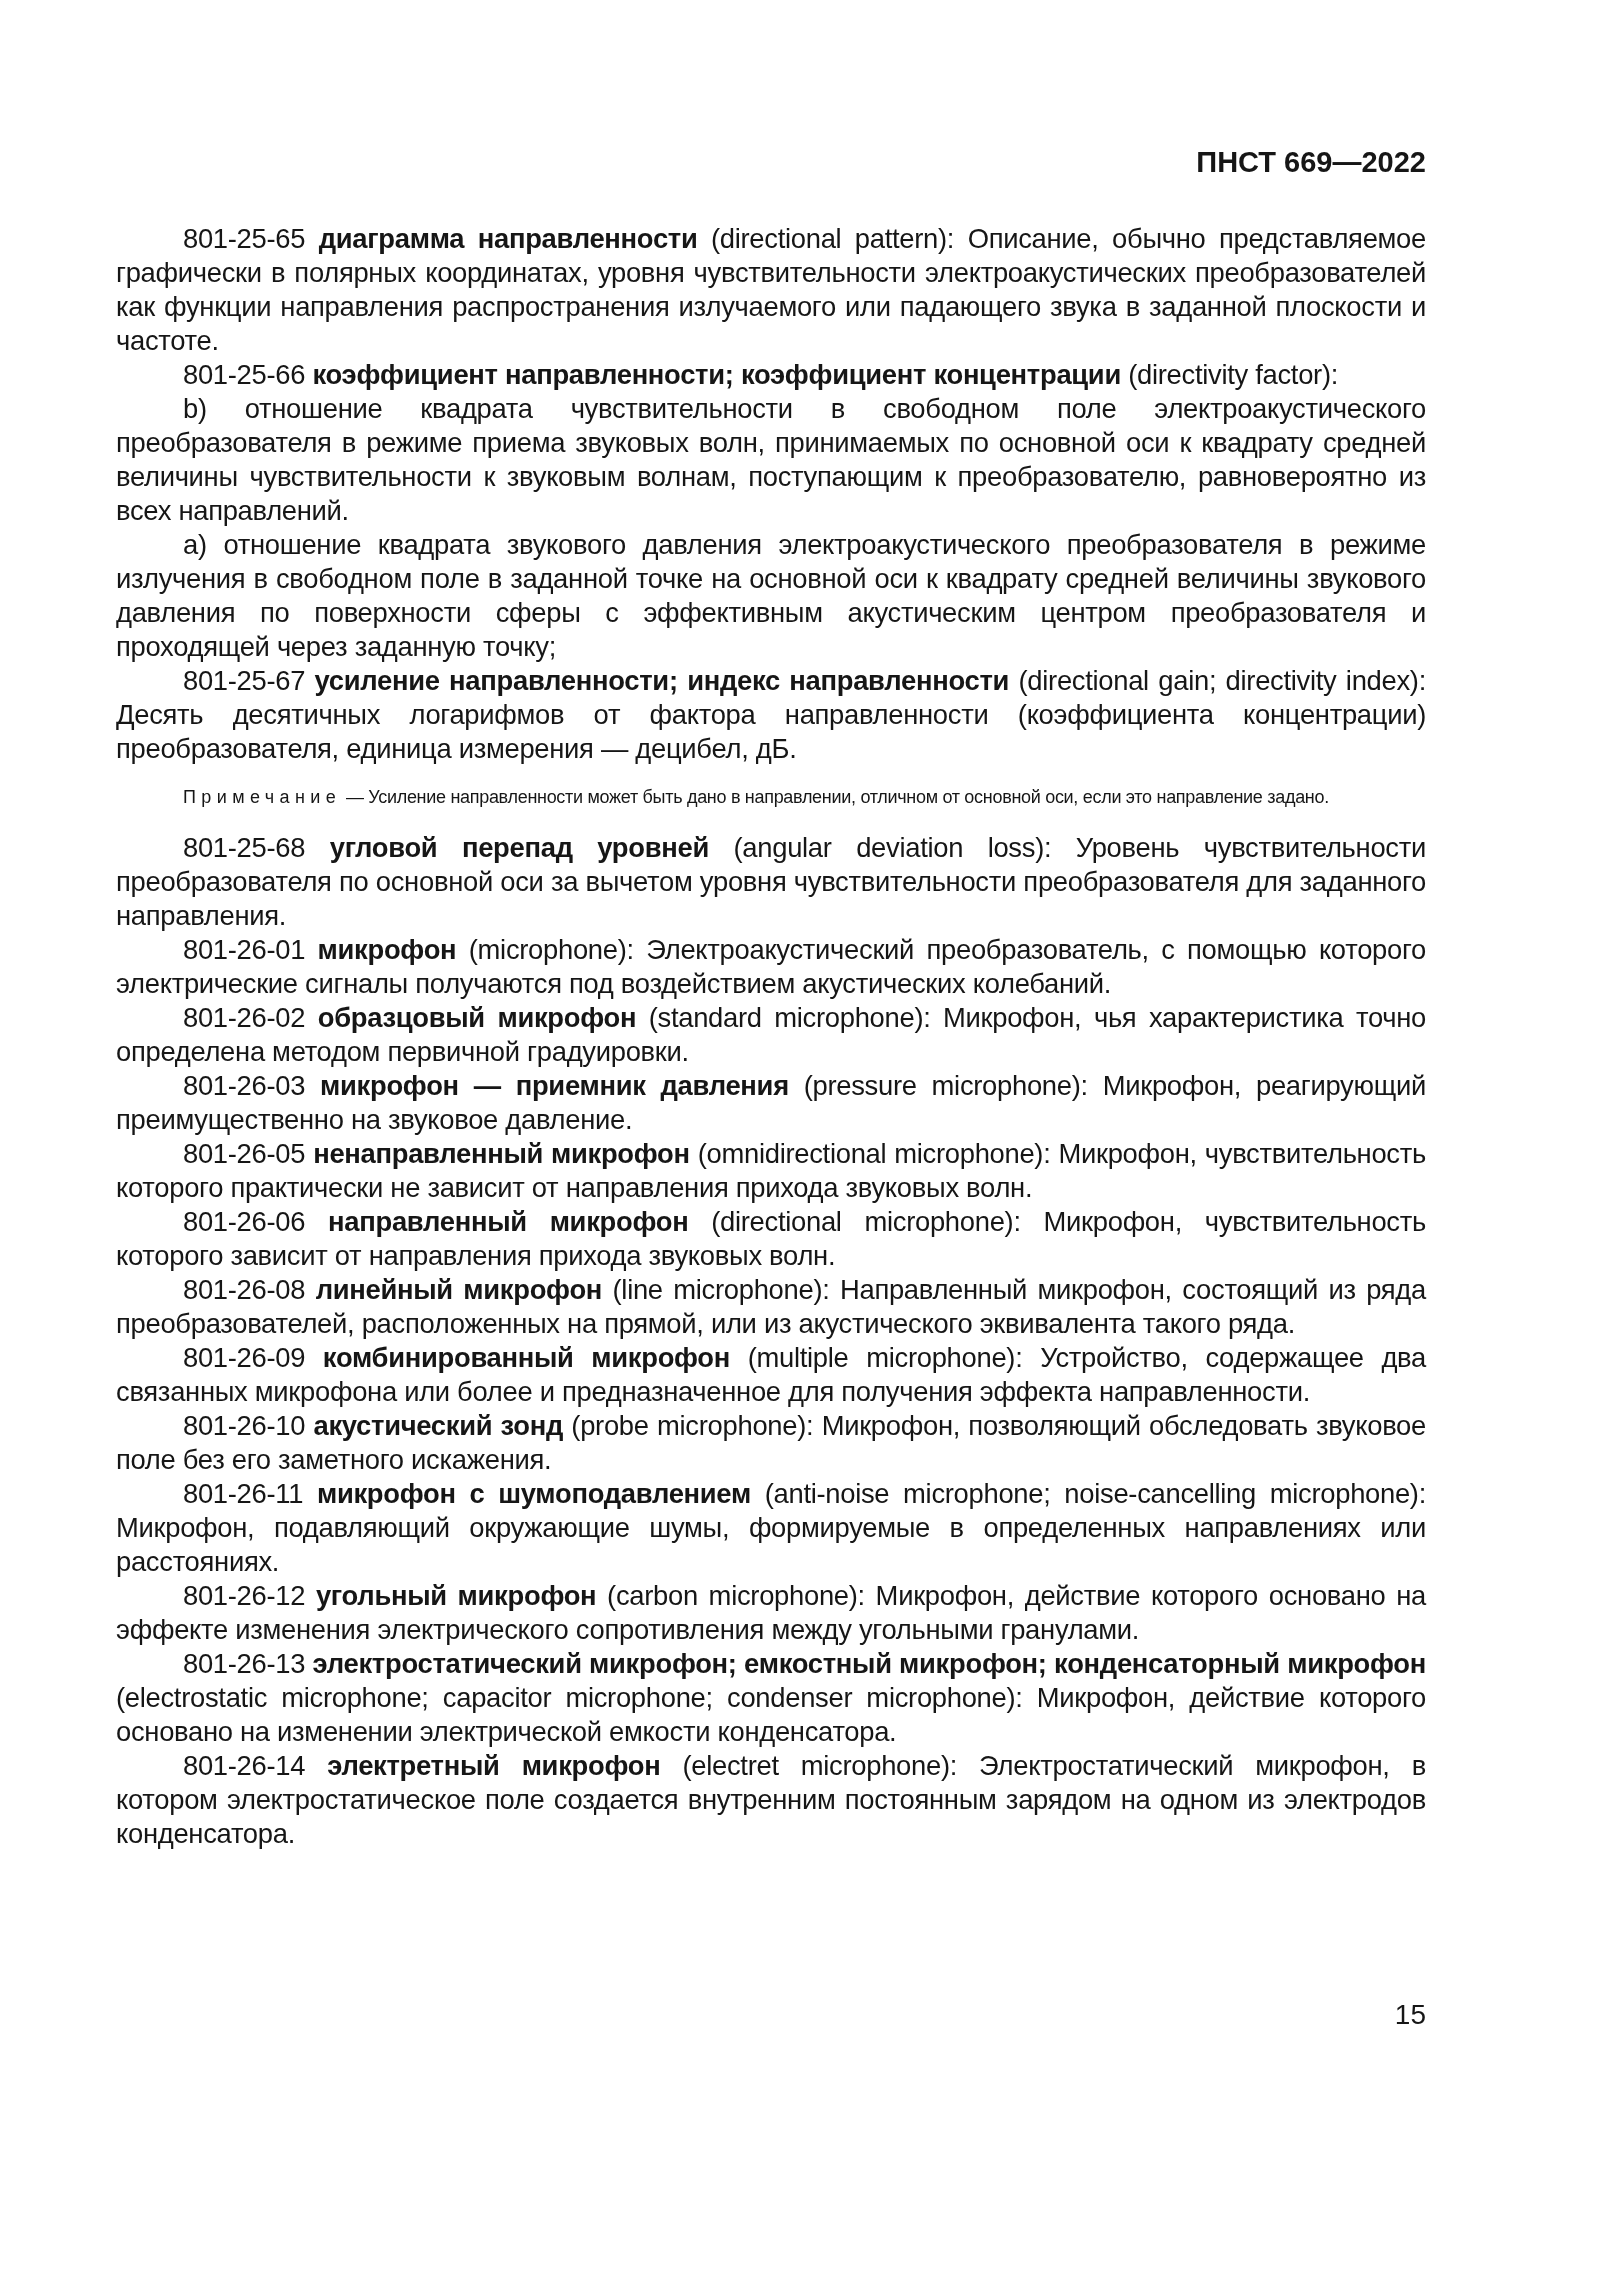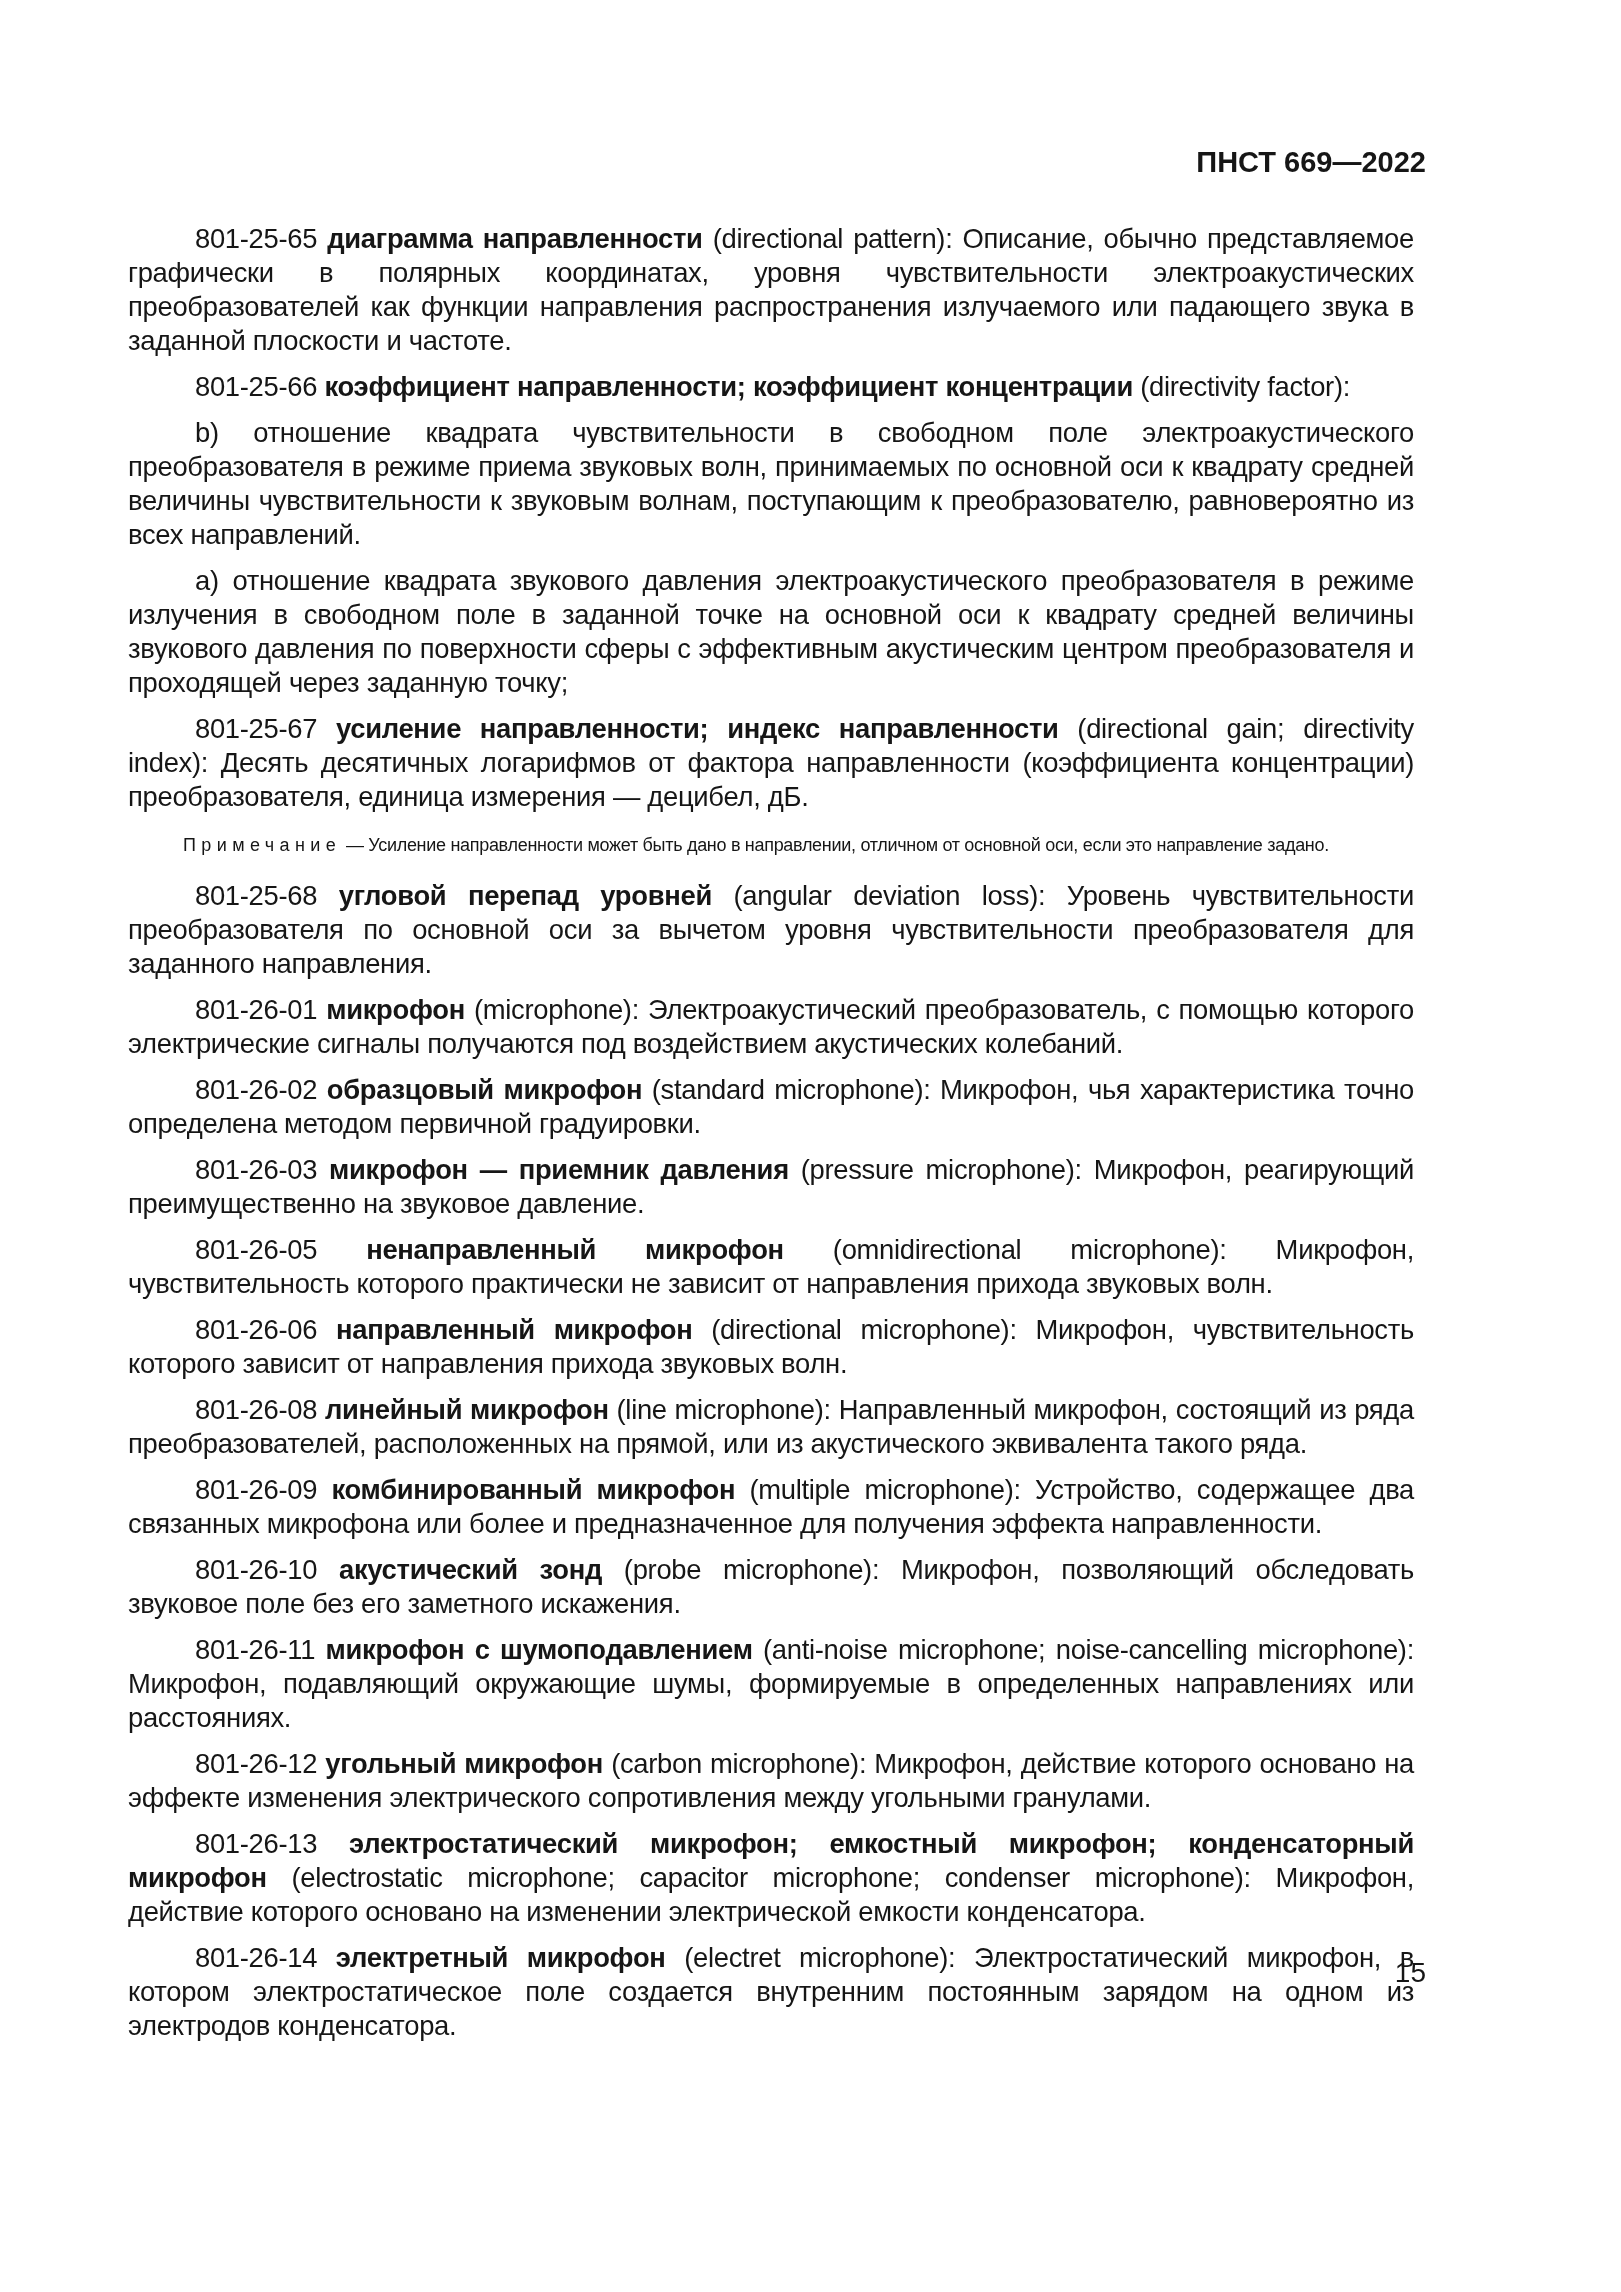--- a/index.html
+++ b/index.html
@@ -24,42 +24,42 @@
     font-size: 29px;
     line-height: 34px;
     margin: 0 0 43px 0;
   }
   .para {
     font-size: 27.4px;
     line-height: 34px;
     letter-spacing: -0.3px;
     text-align: justify;
     text-indent: 67px;
-    margin: 12px;
+    margin: 0;
   }
   .para .term { font-weight: 700; }
   .note {
     font-size: 18px;
     line-height: 32px;
     letter-spacing: -0.3px;
     text-align: justify;
     text-indent: 67px;
     margin: 14.7px 0 18.6px 0;
   }
   .note-label { letter-spacing: 0.3em; }
   .section-heading {
     font-size: 33px;
     line-height: 39px;
     font-weight: 700;
     text-indent: 53px;
     margin: 45px 0 37px 0;
   }
   .page-number {
     position: absolute;
-    top: 1956px;
+    top: 1998px;
     right: 195px;
     font-size: 28px;
     line-height: 33px;
   }
 </style>
 </head>
 <body>
 
 <div class="page">
   <div class="doc-header">ПНСТ 669—2022</div>

